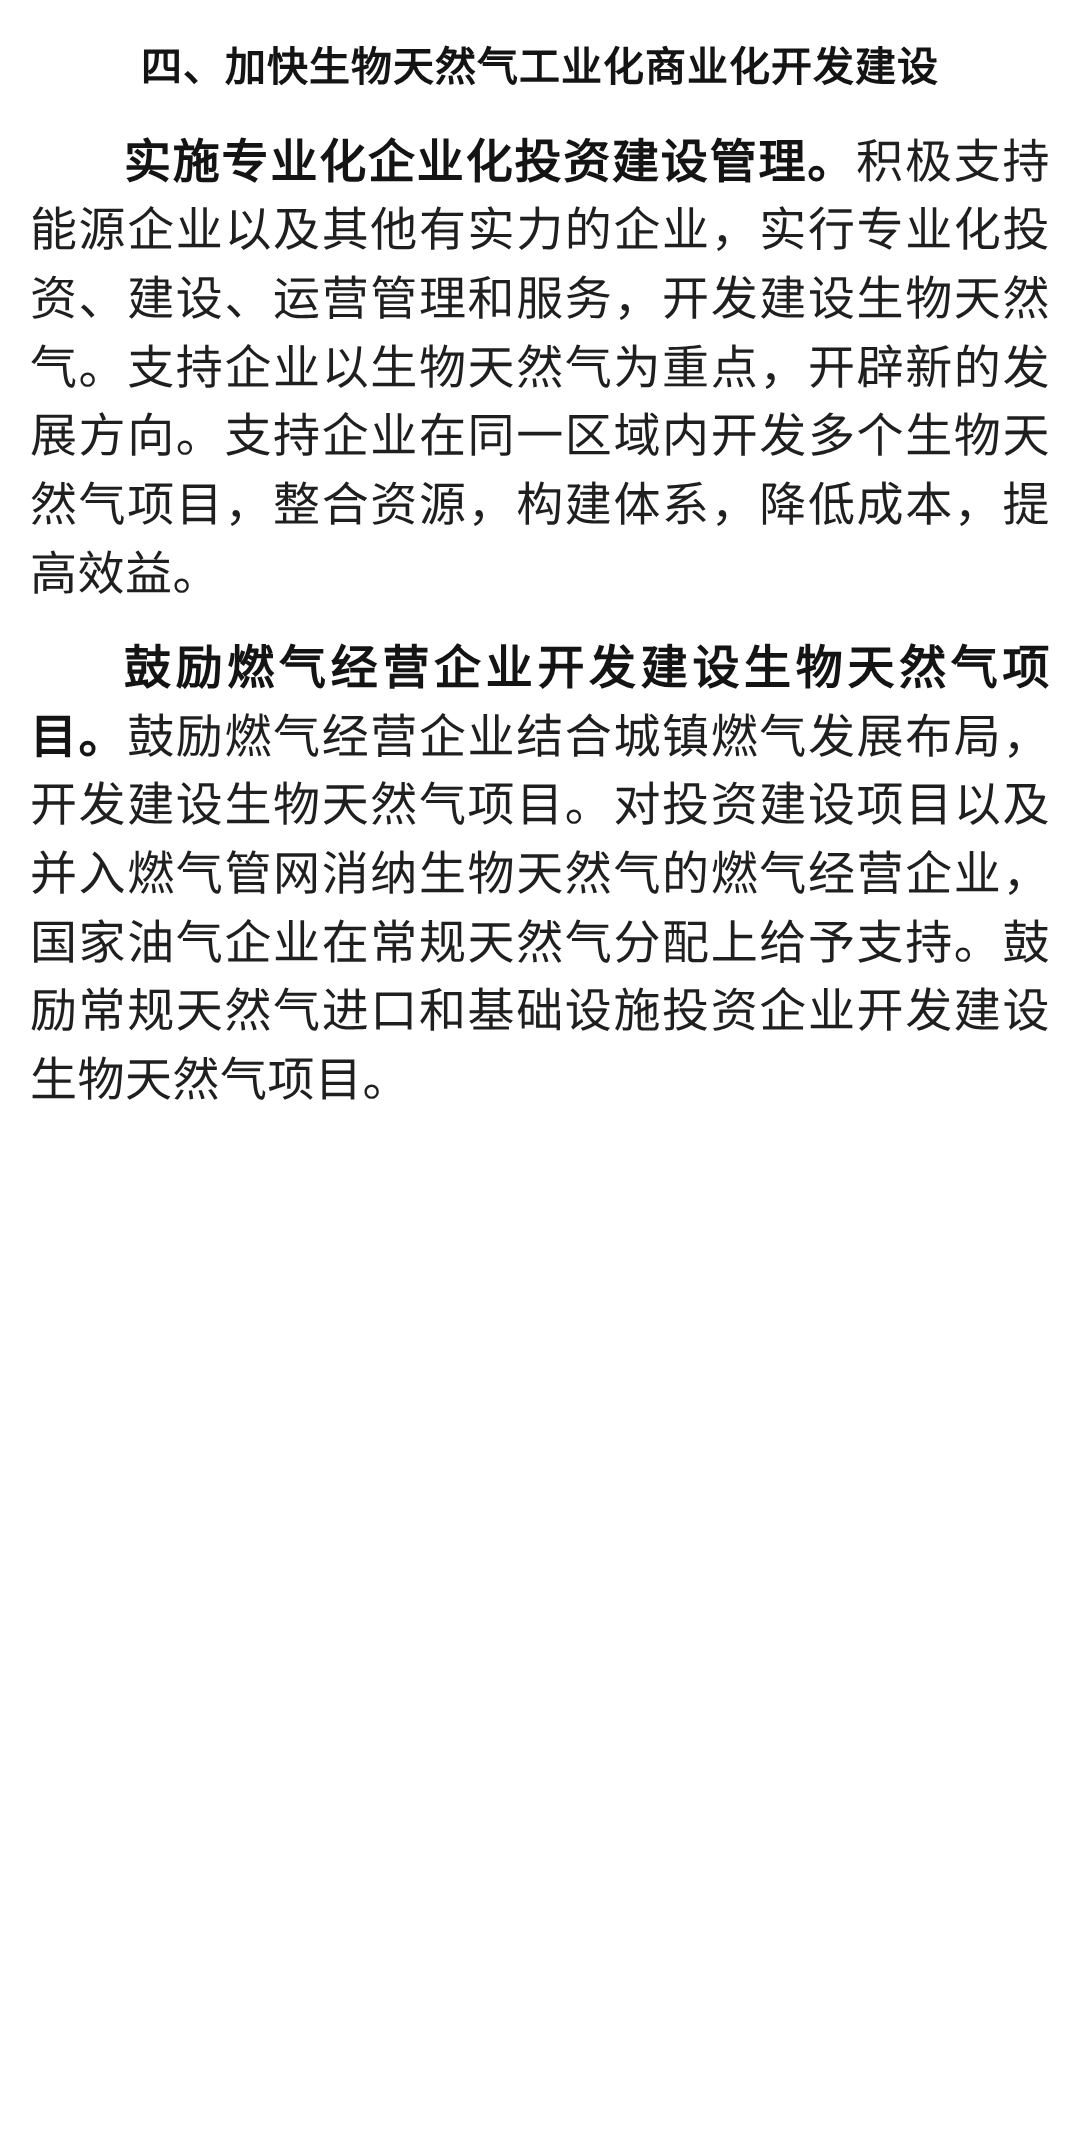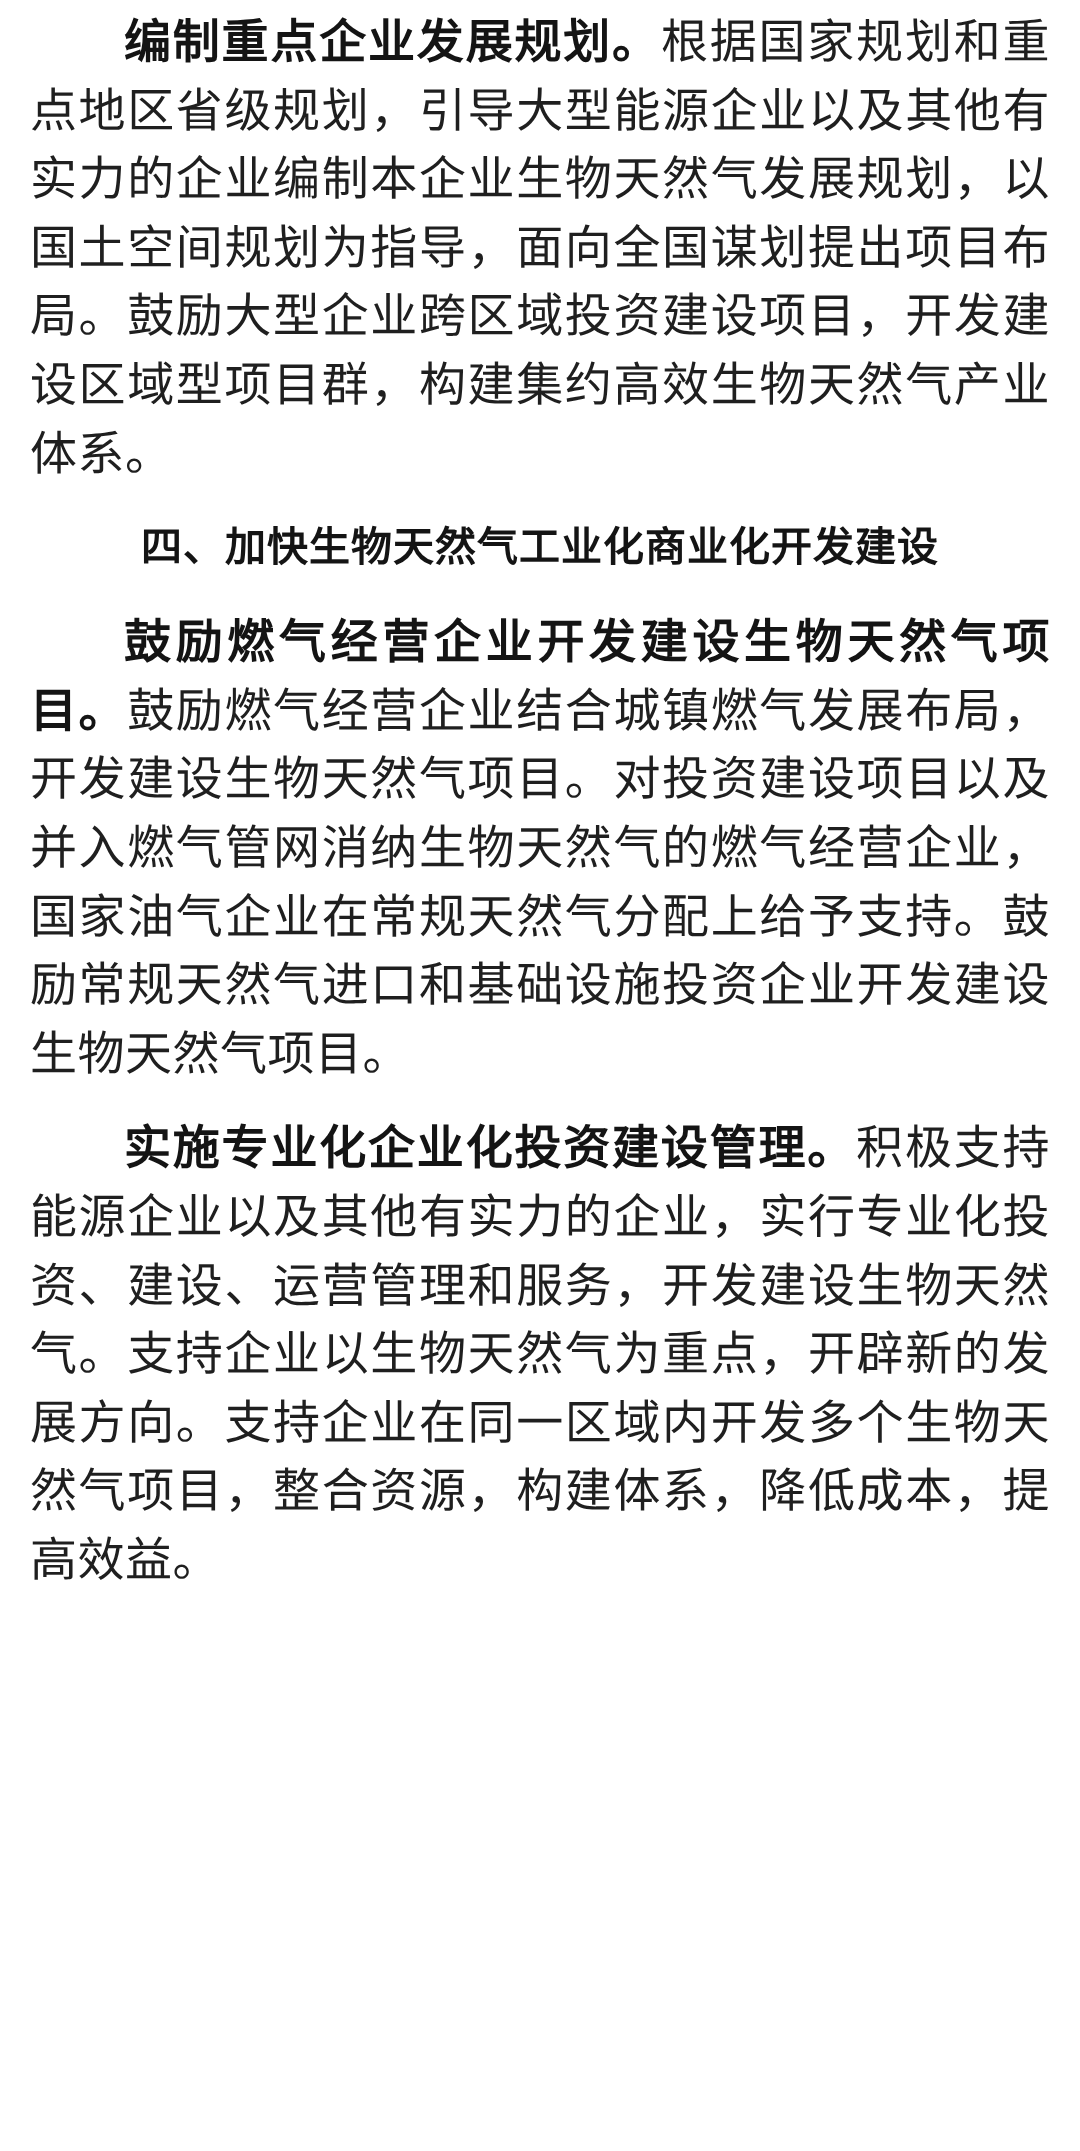--- a/index.html
+++ b/index.html
@@ -49,28 +49,25 @@
   }
   .body-text {
     font-weight: normal;
   }
 </style>
 </head>
 <body>
 
 <div class="page">
 
-  <p class="para indent">
-    <span class="lead">编制重点企业发展规划。</span><span class="body-text">根据国家规划和重点地区省级规划，引导大型能源企业以及其他有实力的企业编制本企业生物天然气发展规划，以国土空间规划为指导，面向全国谋划提出项目布局。鼓励大型企业跨区域投资建设项目，开发建设区域型项目群，构建集约高效生物天然气产业体系。</span>
-  </p>
 
   <h2 class="heading">四、加快生物天然气工业化商业化开发建设</h2>
 
 
   <p class="para indent">
-    <span class="lead">鼓励燃气经营企业开发建设生物天然气项目。</span><span class="body-text">鼓励燃气经营企业结合城镇燃气发展布局，开发建设生物天然气项目。对投资建设项目以及并入燃气管网消纳生物天然气的燃气经营企业，国家油气企业在常规天然气分配上给予支持。鼓励常规天然气进口和基础设施投资企业开发建设生物天然气项目。</span>
+    <span class="lead">实施专业化企业化投资建设管理。</span><span class="body-text">积极支持能源企业以及其他有实力的企业，实行专业化投资、建设、运营管理和服务，开发建设生物天然气。支持企业以生物天然气为重点，开辟新的发展方向。支持企业在同一区域内开发多个生物天然气项目，整合资源，构建体系，降低成本，提高效益。</span>
   </p>
 
   <p class="para indent">
-    <span class="lead">实施专业化企业化投资建设管理。</span><span class="body-text">积极支持能源企业以及其他有实力的企业，实行专业化投资、建设、运营管理和服务，开发建设生物天然气。支持企业以生物天然气为重点，开辟新的发展方向。支持企业在同一区域内开发多个生物天然气项目，整合资源，构建体系，降低成本，提高效益。</span>
+    <span class="lead">鼓励燃气经营企业开发建设生物天然气项目。</span><span class="body-text">鼓励燃气经营企业结合城镇燃气发展布局，开发建设生物天然气项目。对投资建设项目以及并入燃气管网消纳生物天然气的燃气经营企业，国家油气企业在常规天然气分配上给予支持。鼓励常规天然气进口和基础设施投资企业开发建设生物天然气项目。</span>
   </p>
 
 </div>
 
 </body></html>

